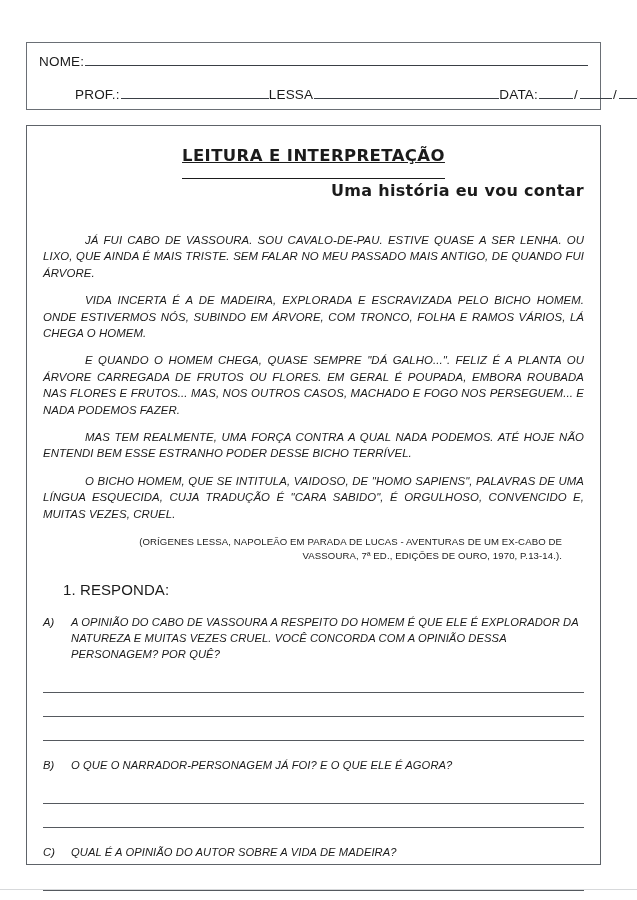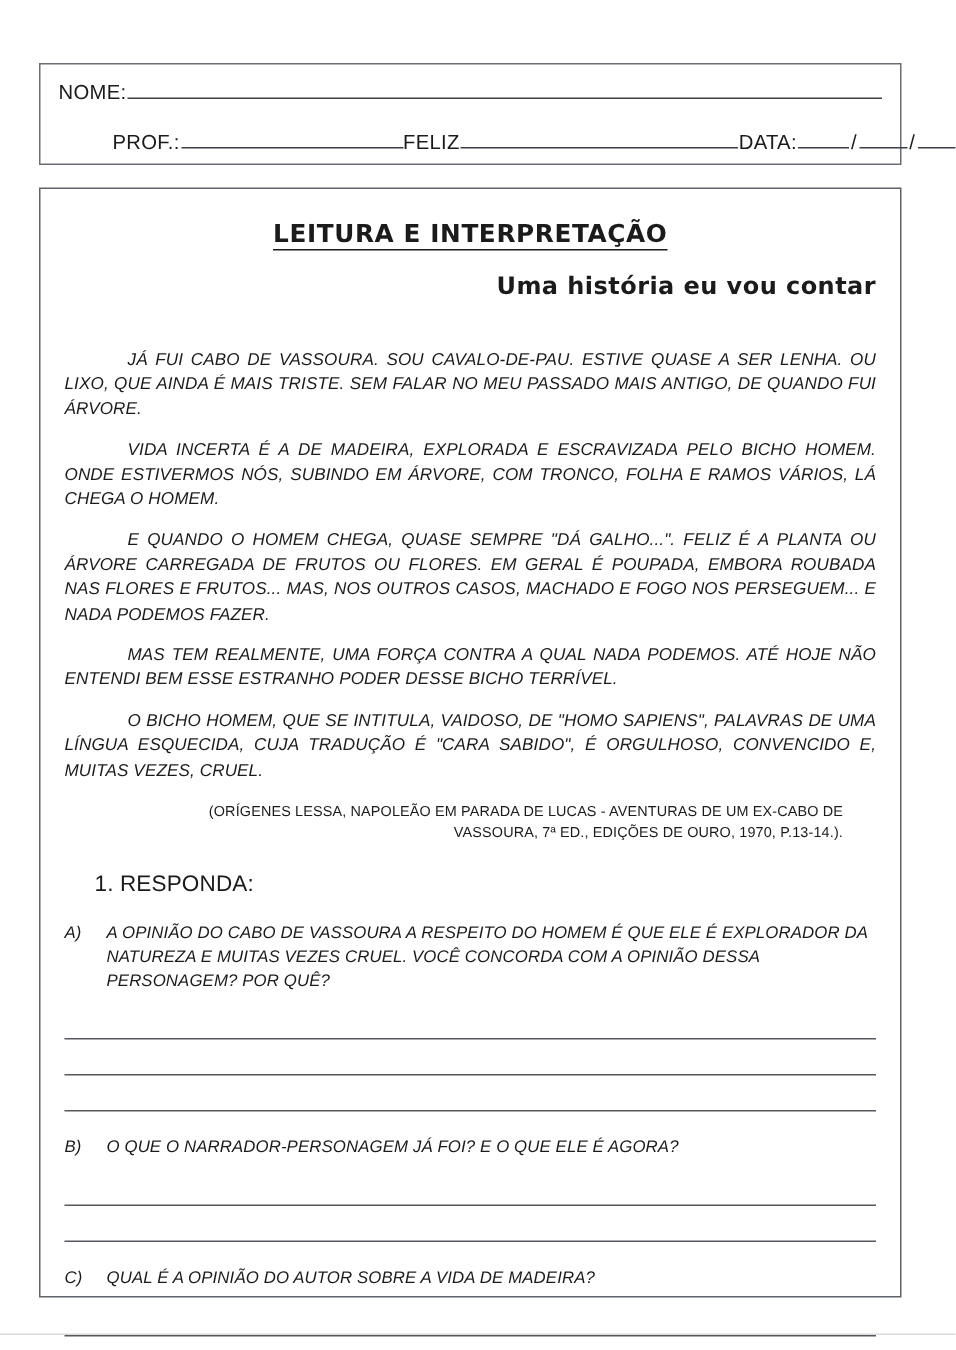--- a/index.html
+++ b/index.html
@@ -81,21 +81,22 @@
   .title {
     text-align: center;
     font-family: "DejaVu Sans", sans-serif;
     font-size: 16.5px;
     font-weight: 700;
     letter-spacing: .4px;
     margin: 6px 0 0 0;
   }
   .title span {
     border-bottom: 1.6px solid #1b1b1b;
-    padding-bottom: 1px;
+    padding-bottom: 13px;
+    text-decoration: underline;
   }
 
   .subtitle {
     text-align: right;
     font-family: "DejaVu Sans", sans-serif;
     font-size: 16px;
     font-weight: 700;
     letter-spacing: .3px;
     margin: 16px 0 0 0;
   }
@@ -181,21 +182,21 @@
   <div class="header-box">
 
     <div class="field-row row-1">
       <span class="field-label">NOME:</span>
       <span class="rule"></span>
     </div>
 
     <div class="field-row row-2">
       <span class="field-label">PROF.:</span>
       <span class="rule w-prof"></span>
-      <span class="field-label">FELIZ</span>
+      <span class="field-label">LESSA</span>
       <span class="rule w-turma"></span>
       <span class="field-label">DATA:</span>
       <span class="rule w-d1"></span>
       <span class="slash">/</span>
       <span class="rule w-d2"></span>
       <span class="slash">/</span>
       <span class="rule w-d3"></span>
     </div>
 
   </div>

